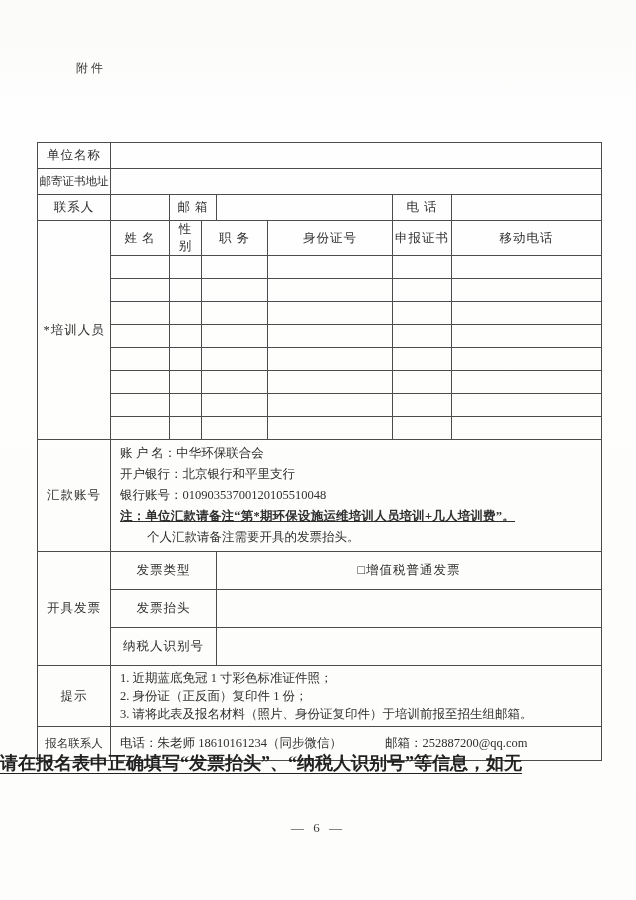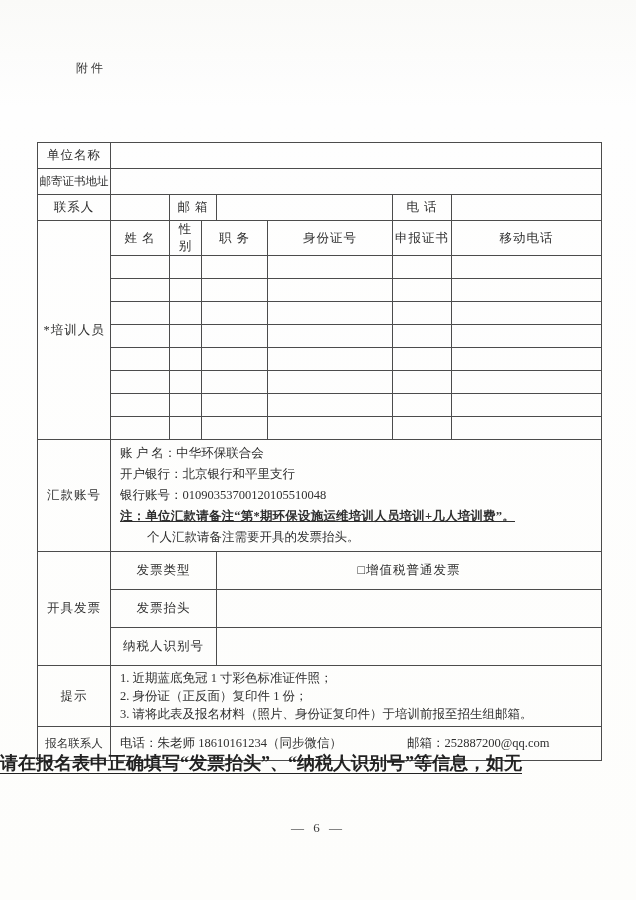--- a/index.html
+++ b/index.html
@@ -48,21 +48,21 @@
   tr.r-empty  { height: 23px; }
   tr.r-remit  { height: 110px; }
   tr.r-inv    { height: 38px; }
   tr.r-tips   { height: 60px; }
   tr.r-cont2  { height: 34px; }
   .remit-line { line-height: 21px; white-space: nowrap; }
   .note-strong { font-weight: 600; letter-spacing: 0.2px; text-decoration: underline; }
   .note-indent { padding-left: 27px; }
   .tip-line { line-height: 18px; white-space: nowrap; }
   .contact-line span { white-space: nowrap; }
-  .contact-line span:first-child { margin-right: 62px; }
+  .contact-line span:first-child { margin-right: 40px; }
   .footer-note {
     position: absolute; top: 752px; left: 0; right: 0;
     text-align: left; font-weight: bold; font-size: 18px; color: #222;
     line-height: 23px;
   }
   .fn-line { text-decoration: underline; text-underline-offset: 4px; text-decoration-thickness: 1.2px; }
   .page-number {
     position: absolute; top: 820px; left: 0; right: 0;
     text-align: center; font-size: 13px; color: #3c3c3c; letter-spacing: 3px;
   }

